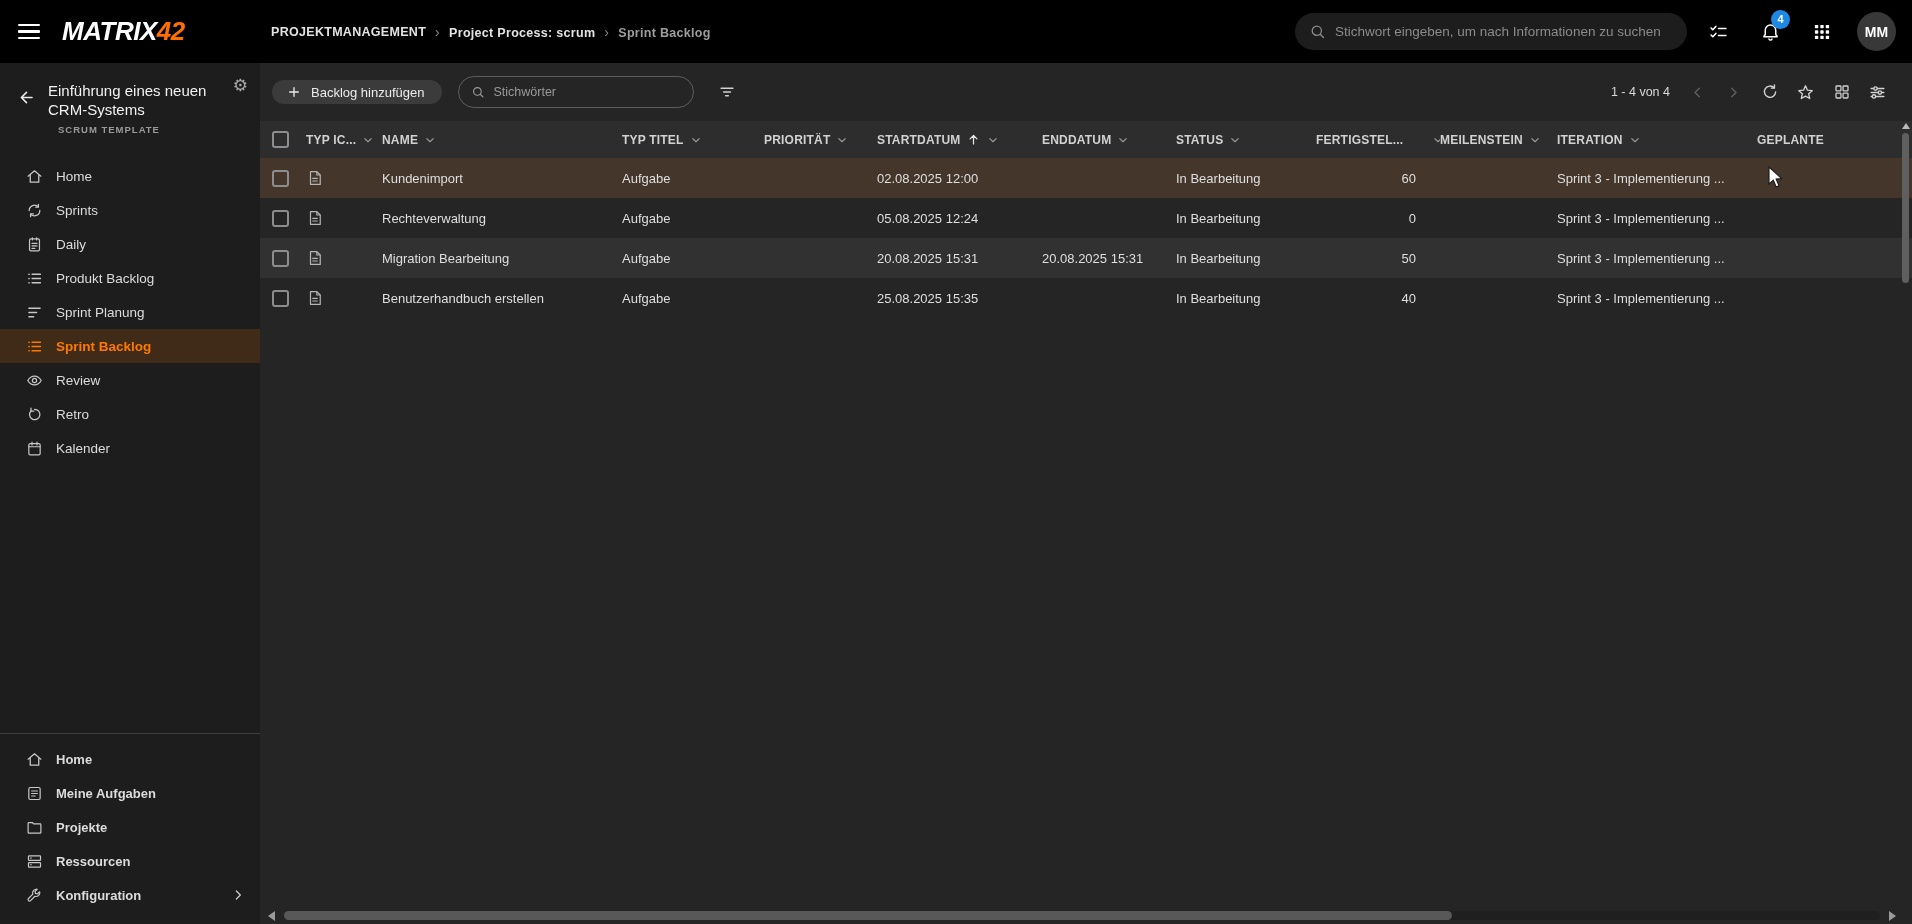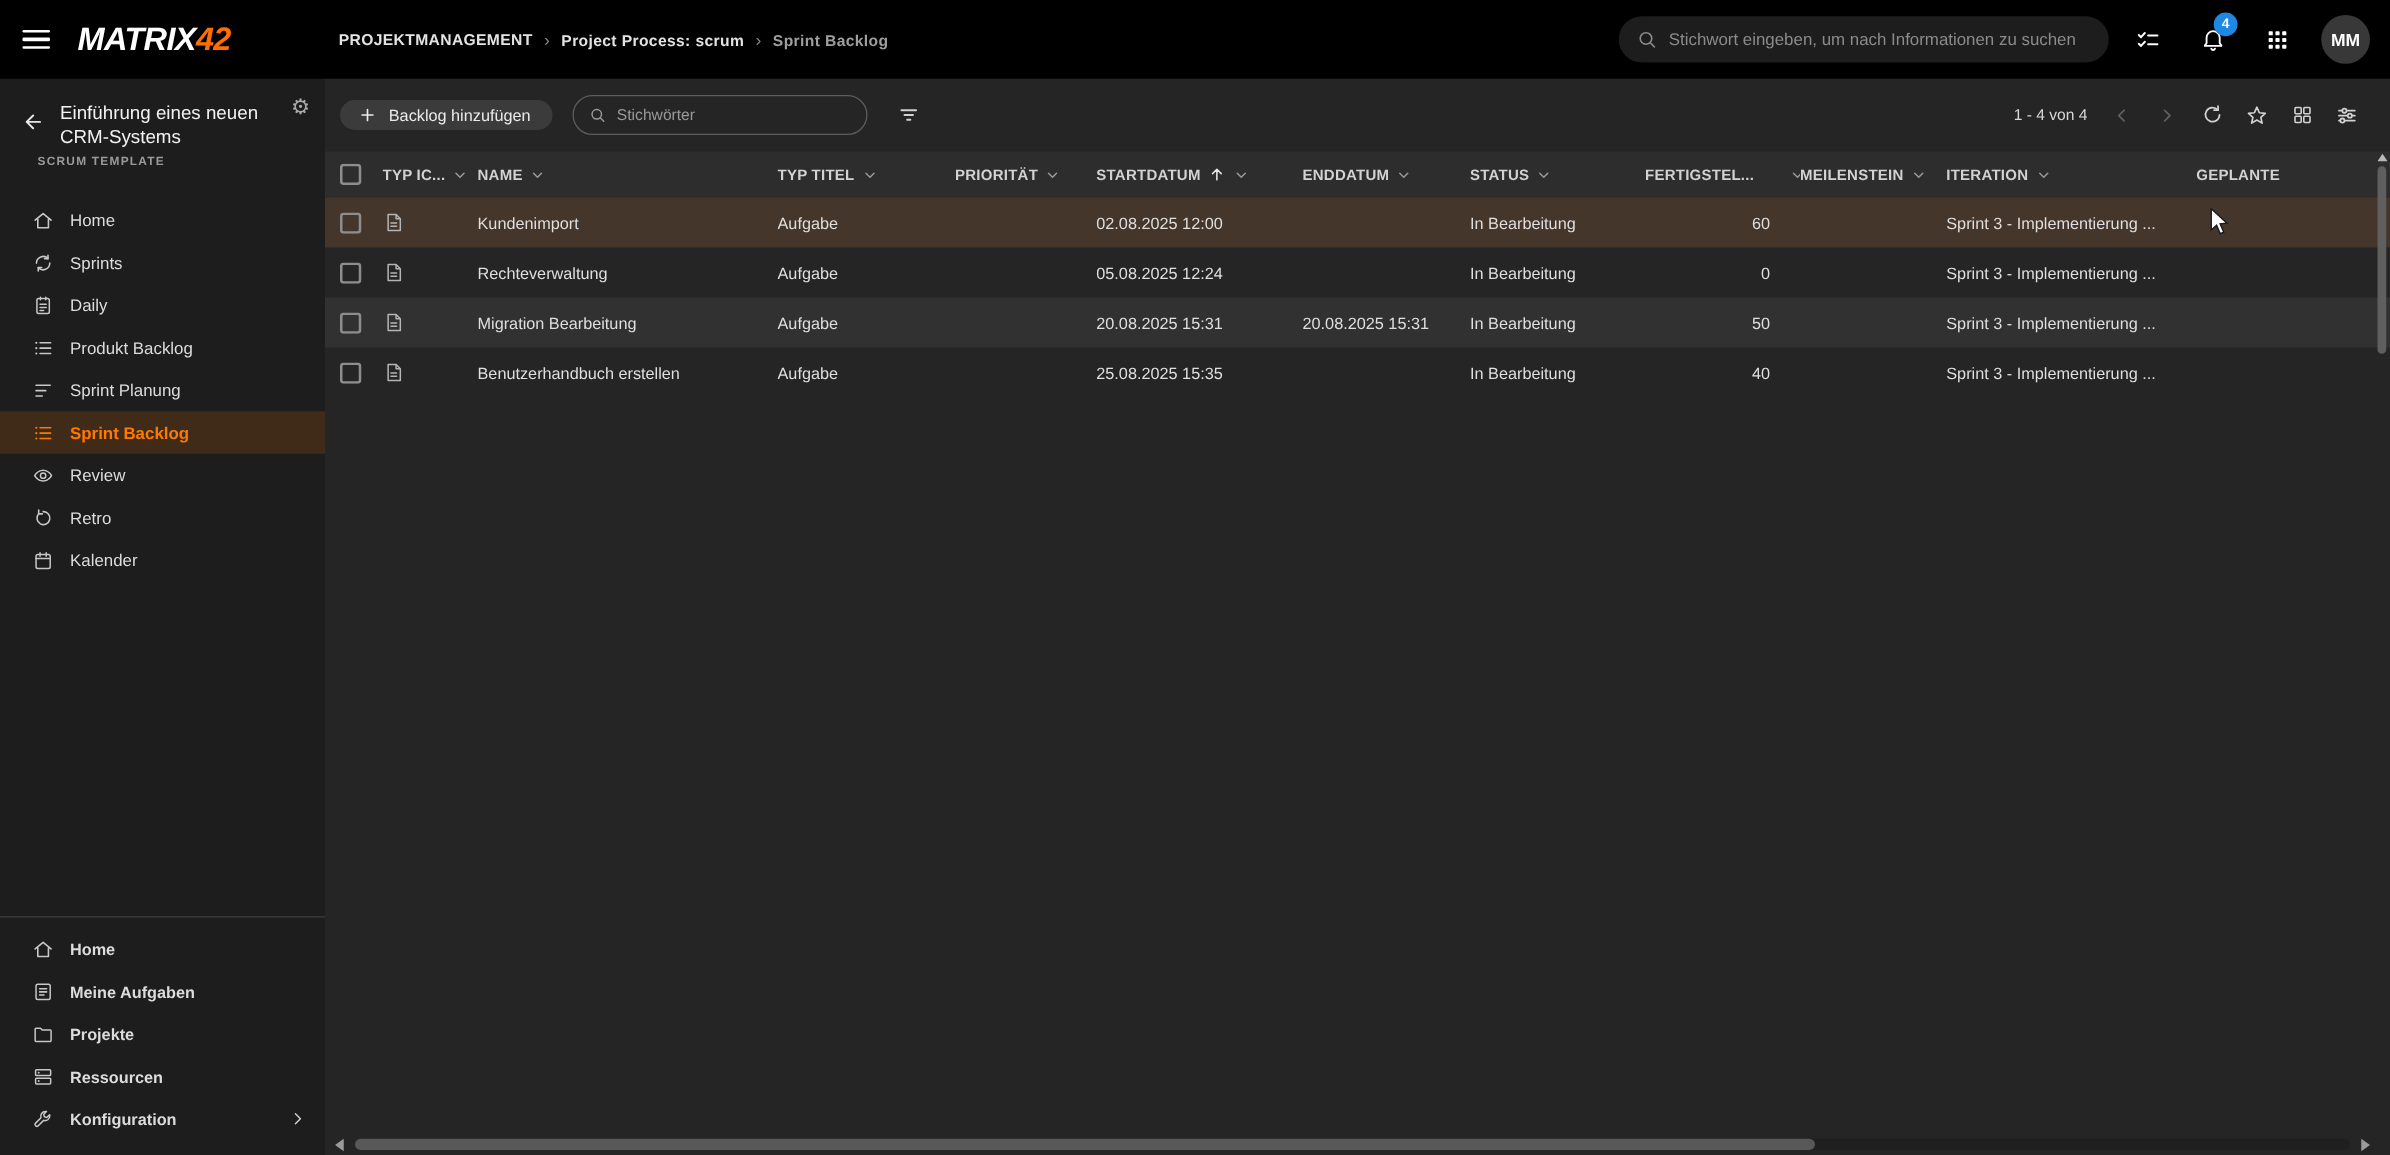--- a/index.html
+++ b/index.html
@@ -46,21 +46,21 @@
 
   
   .app-body { display:flex; height:861px; }
 
   
   .sidebar { width:260px; background:#1d1d1d; display:flex; flex-direction:column; flex-shrink:0; }
   .sidebar-header { position:relative; padding:18px 16px 12px 16px; }
   .back-btn { position:absolute; left:14px; top:22px; color:#e8e8e8; width:24px; height:24px; display:flex; align-items:center; justify-content:center; }
   .gear-btn { position:absolute; right:12px; top:14px; color:#a8a8a8; font-size:17px; line-height:1; }
   .proj-title { margin-left:32px; width:160px; font-size:15px; line-height:1.28; color:#f2f2f2; }
-  .proj-sub { margin-left:14px; margin-top:5px; font-size:9.5px; font-weight:bold; letter-spacing:1px; color:#9a9a9a; }
+  .proj-sub { margin-left:42px; margin-top:5px; font-size:9.5px; font-weight:bold; letter-spacing:1px; color:#9a9a9a; }
   .side-nav { margin-top:12px; }
   .nav-item {
     height:34px; display:flex; align-items:center; gap:13px; padding-left:26px;
     font-size:13.5px; color:#dcdcdc; cursor:pointer; white-space:nowrap;
   }
   .nav-item .nico { color:#c7c7c7; width:17px; display:flex; }
   .nav-item.active { background:#3f2b18; color:#ff7800; font-weight:bold; }
   .nav-item.active .nico { color:#ff7800; }
   .sidebar-bottom { margin-top:auto; border-top:1px solid #3e3e3e; padding:8px 0 12px 0; }
   .nav-item.bold { font-weight:bold; font-size:13px; position:relative; }

